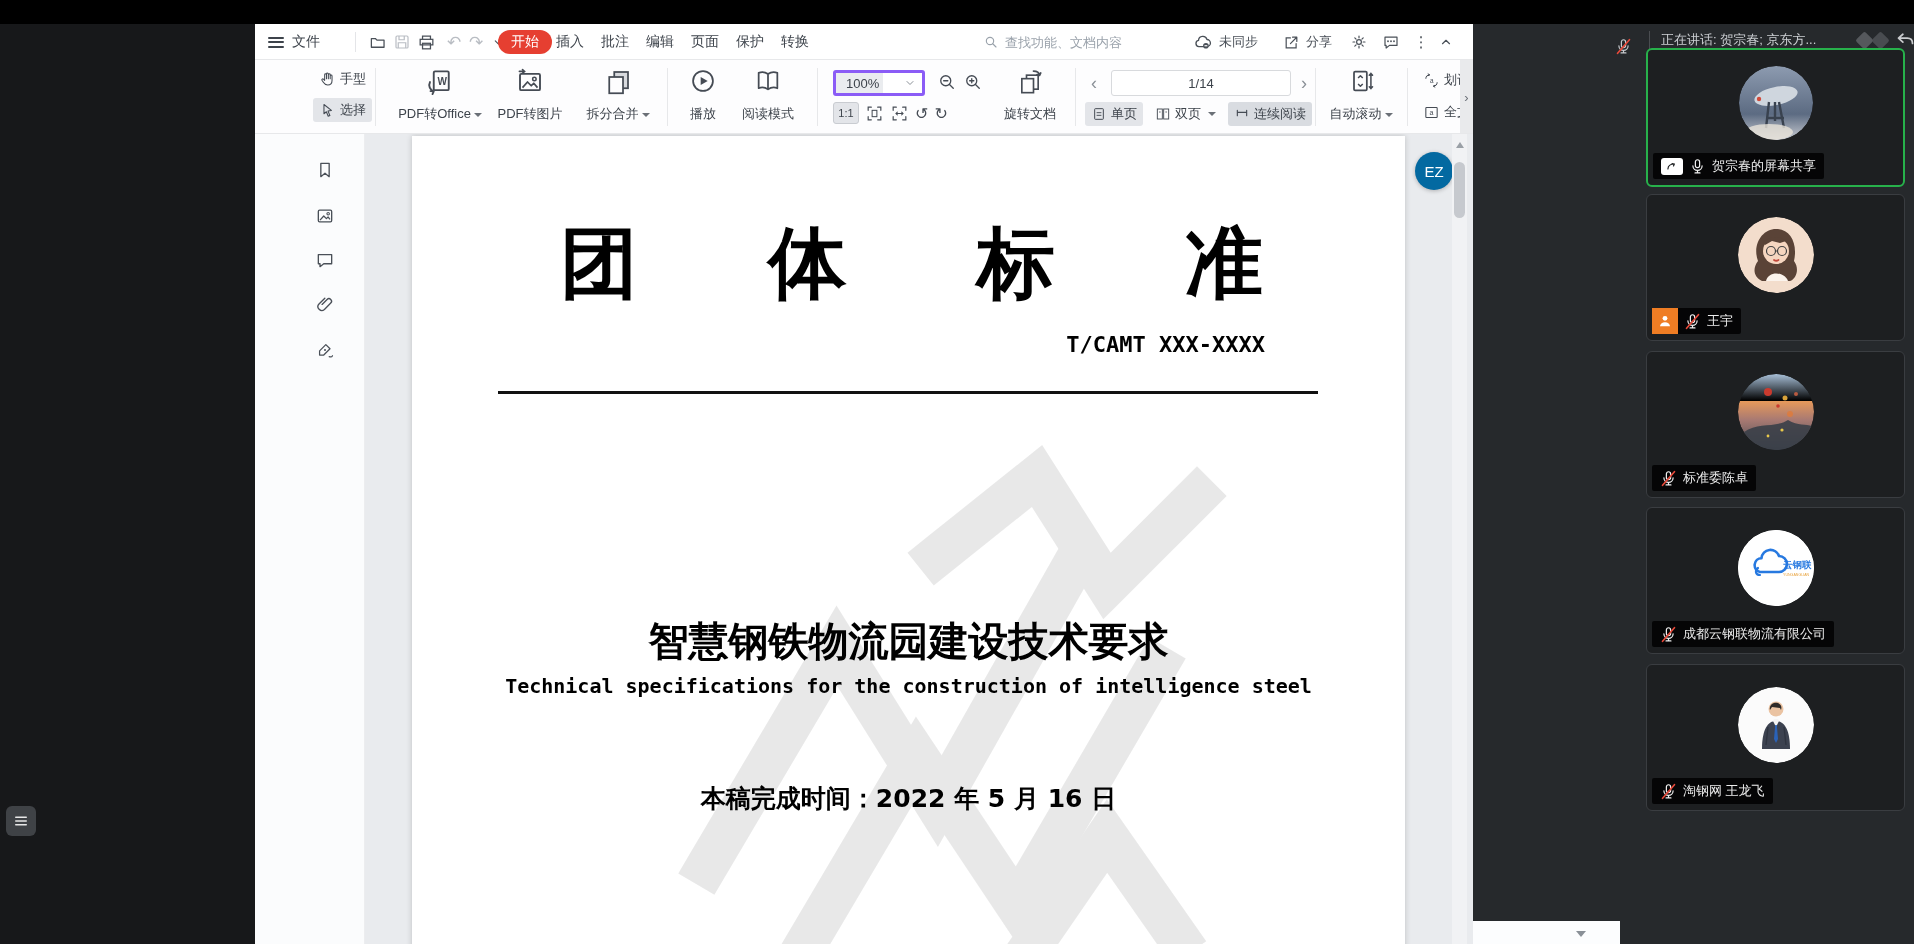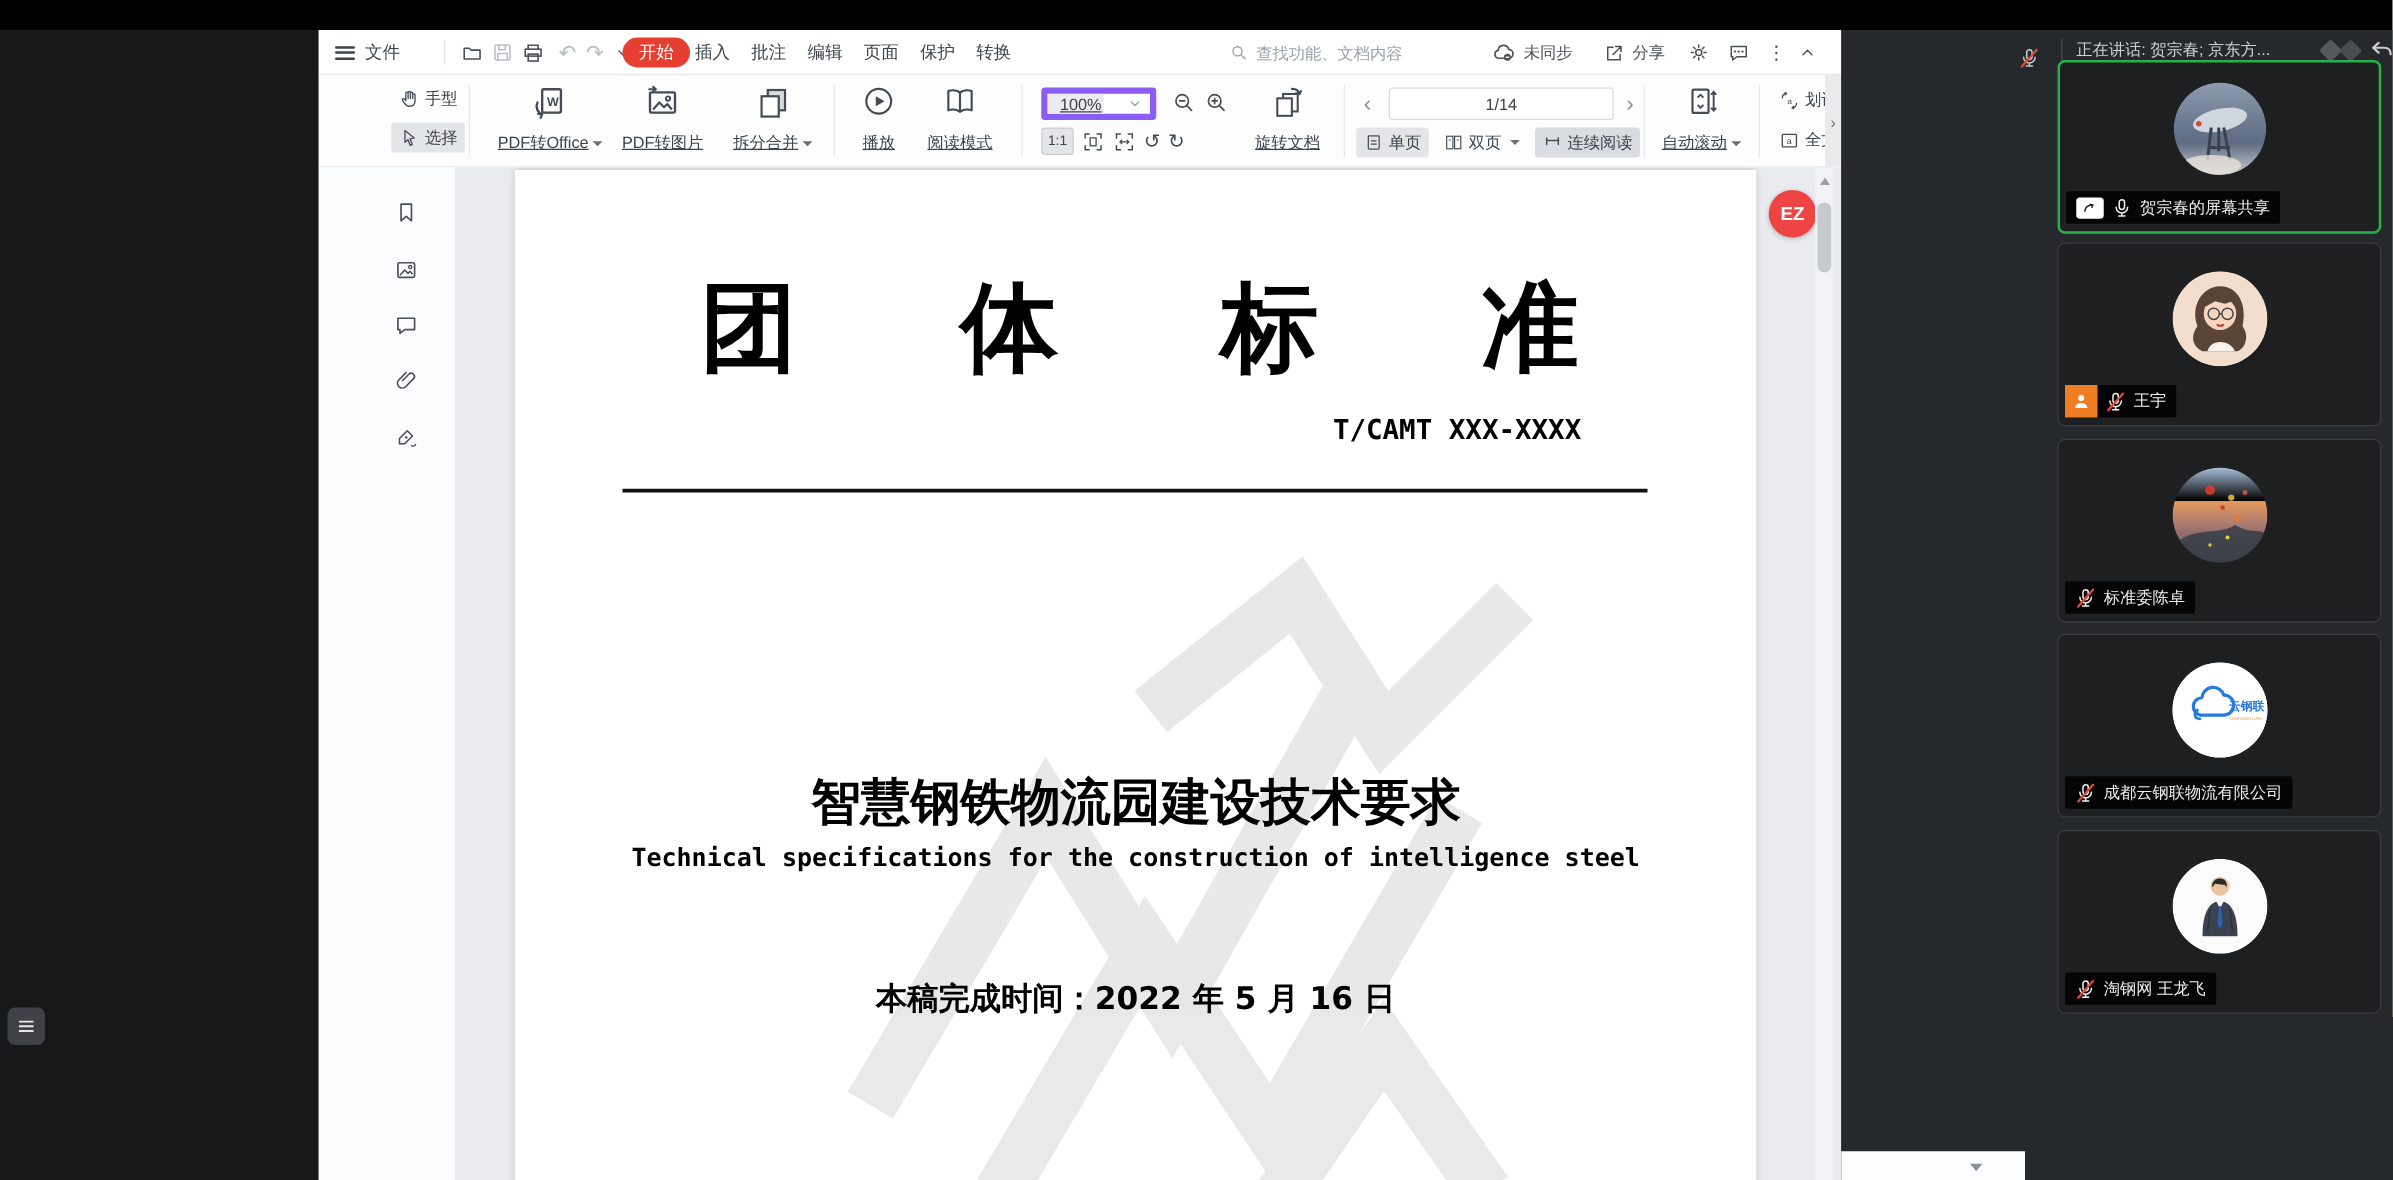--- a/index.html
+++ b/index.html
@@ -20,29 +20,29 @@
   .tab { position:absolute; top:6px; height:24px; padding:0 13px; border-radius:12px; display:flex; align-items:center; font-size:14px; color:#3d434b; cursor:pointer; }
   .tab.active { background:#e63f31; color:#fff; }
   .searchbox { position:absolute; left:728px; top:6px; width:170px; height:24px; display:flex; align-items:center; gap:6px; color:#9aa2ab; }
   .searchbox input { border:none; outline:none; font-size:13px; color:#3d434b; width:140px; background:transparent; }
   .searchbox input::placeholder { color:#9aa2ab; }
   .mb-right { position:absolute; top:0; height:36px; display:flex; align-items:center; gap:6px; color:#4a5058; font-size:13px; }
 
   
   .ribbon { position:absolute; left:0; top:36px; width:100%; height:74px; background:#fdfdfe; border-bottom:1px solid #e7e8ea; overflow:hidden; }
   .rsep { position:absolute; top:8px; width:1px; height:58px; background:#e7e8ea; }
-  .rlabel { font-size:13px; color:#3d434b; white-space:nowrap;text-decoration:underline; }
+  .rlabel { font-size:13px; color:#3d434b; white-space:nowrap; }
   .bigbtn { position:absolute; top:4px; width:86px; height:64px; display:flex; flex-direction:column; align-items:center; justify-content:space-between; padding:3px 0 5px; cursor:pointer; }
   .bigbtn .ic { color:#454b54; }
   .caret { display:inline-block; width:0; height:0; border-left:4px solid transparent; border-right:4px solid transparent; border-top:4px solid #6b7077; margin-left:3px; vertical-align:middle; }
   .smallrow { position:absolute; display:flex; align-items:center; gap:6px; }
   .minibtn { display:flex; align-items:center; gap:4px; padding:3px 6px; border-radius:3px; font-size:13px; color:#3d434b; cursor:pointer; white-space:nowrap; }
   .minibtn.sel  { background:#e3e5e9; }
   .minibtn.sel2 { background:#d9dce1; }
-  .combo { position:absolute; left:578px; top:10px; width:92px; height:26px; border:5px solid #8b5cf6; border-radius:3px; background:#fff; display:flex; align-items:center; font-size:13px; color:#3d434b; overflow:hidden;text-decoration:underline; }
+  .combo { position:absolute; left:578px; top:10px; width:92px; height:26px; border:3px solid #8b5cf6; border-radius:3px; background:#fff; display:flex; align-items:center; font-size:13px; color:#3d434b; overflow:hidden; }
   .combo .fill { position:absolute; left:0; top:0; bottom:0; width:55%; background:#eaecef; }
   .combo span { position:relative; padding-left:10px; flex:1; }
   .pageinput { position:absolute; left:856px; top:10px; width:180px; height:26px; border:1px solid #d8dadd; border-radius:3px; background:#fff; font-size:13px; color:#3d434b; display:flex; align-items:center; justify-content:center; }
   .navchev { position:absolute; top:10px; font-size:18px; color:#8a9097; cursor:pointer; line-height:26px; }
   .onebox { display:flex; align-items:center; justify-content:center; width:26px; height:22px; border:1px solid #c9ccd1; border-radius:3px; background:#e3e5e9; font-size:11px; color:#3d434b; }
   .uglyph { font-size:16px; color:#454b54; }
   .expander { position:absolute; right:0; top:0; width:13px; height:74px; background:#e9eaec; display:flex; align-items:center; justify-content:center; color:#6b7077; font-size:13px; cursor:pointer; }
 
   
   .leftrail { position:absolute; left:0; top:110px; width:110px; bottom:14px; background:#fbfcfd; border-right:1px solid #ecedef; }
@@ -52,21 +52,21 @@
   .viewport { position:absolute; left:110px; top:110px; width:1108px; bottom:14px; background:#e9ebee; overflow:hidden; }
   .page { position:absolute; left:47px; top:2px; width:993px; height:860px; background:#fff; box-shadow:0 0 6px rgba(0,0,0,.18); }
   .titlerow { position:absolute; left:0; top:88px; width:100%; padding:0 142px 0 148px; display:flex; justify-content:space-between; font-size:78px; font-weight:bold; color:#000; font-family:"DejaVu Sans",sans-serif; line-height:1; }
   .stdno { position:absolute; right:140px; top:196px; font-family:"DejaVu Sans Mono",monospace; font-size:22px; font-weight:bold; color:#000; }
   .docrule { position:absolute; left:86px; top:255px; width:820px; height:3px; background:#111; }
   .watermark { position:absolute; left:225px; top:300px; opacity:.55; }
   .doctitle { position:absolute; left:0; top:478px; width:100%; text-align:center; font-size:40px; font-weight:bold; color:#000; font-family:"DejaVu Sans",sans-serif; }
   .docen { position:absolute; left:0; width:100%; text-align:center; font-family:"DejaVu Sans Mono",monospace; font-size:20px; font-weight:bold; color:#000; }
   .docdraft { position:absolute; left:0; top:610px; width:100%; text-align:center; font-size:21px; color:#000; }
   .doccomp { position:absolute; left:0; top:646px; width:100%; text-align:center; font-size:25px; font-weight:bold; color:#000; font-family:"DejaVu Sans",sans-serif; }
-  .redbadge { position:absolute; left:1050px; top:18px; width:38px; height:38px; border-radius:50%; background:#ef4444; color:#fff; display:flex; align-items:center; justify-content:center; font-size:15px; font-weight:bold; box-shadow:0 1px 4px rgba(0,0,0,.25);text-align:right; }
+  .redbadge { position:absolute; left:1050px; top:18px; width:38px; height:38px; border-radius:50%; background:#0369a1; color:#fff; display:flex; align-items:center; justify-content:center; font-size:15px; font-weight:normal; box-shadow:0 1px 4px rgba(0,0,0,.25);text-align:right; }
   .vscroll { position:absolute; left:1087px; top:0; width:15px; bottom:0; background:#f1f2f4; }
   .vscroll .up { position:absolute; left:4px; top:8px; width:0; height:0; border-left:4px solid transparent; border-right:4px solid transparent; border-bottom:6px solid #9aa0a6; }
   .vscroll .thumb { position:absolute; left:2px; top:28px; width:11px; height:56px; background:#c6c9ce; border-radius:6px; }
 
   
   .statusbar { position:absolute; left:0; bottom:0; width:100%; height:14px; background:#f7f8f9; border-top:1px solid #e3e4e6; overflow:hidden; }
   .ghost { position:absolute; top:5px; height:10px; background:#c9ccd2; border-radius:2px; opacity:.8; }
   .ghostbox { position:absolute; top:4px; height:12px; background:#fff; border:1px solid #c9ccd1; border-radius:2px; }
 
   

